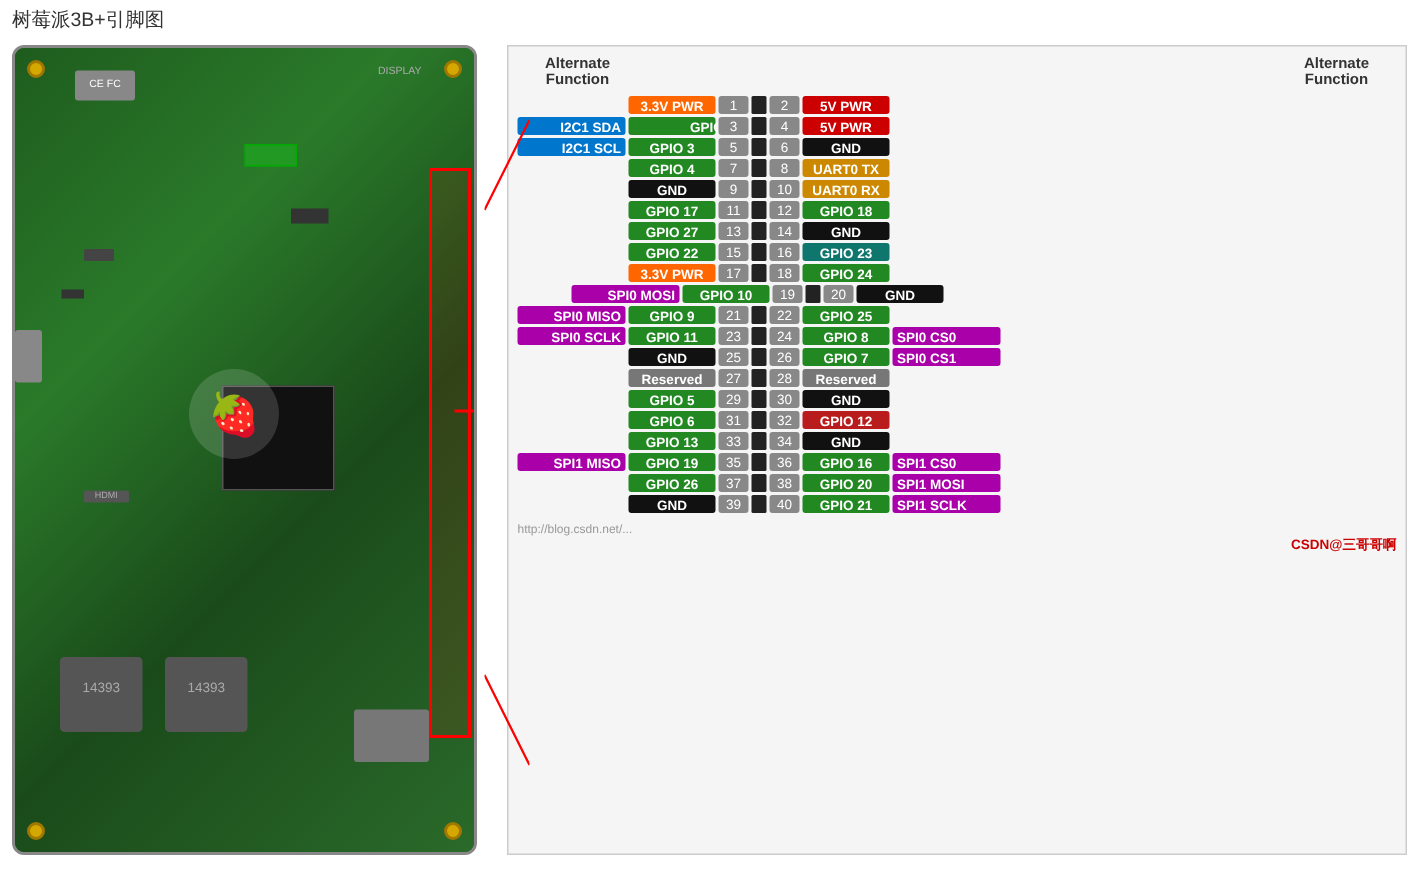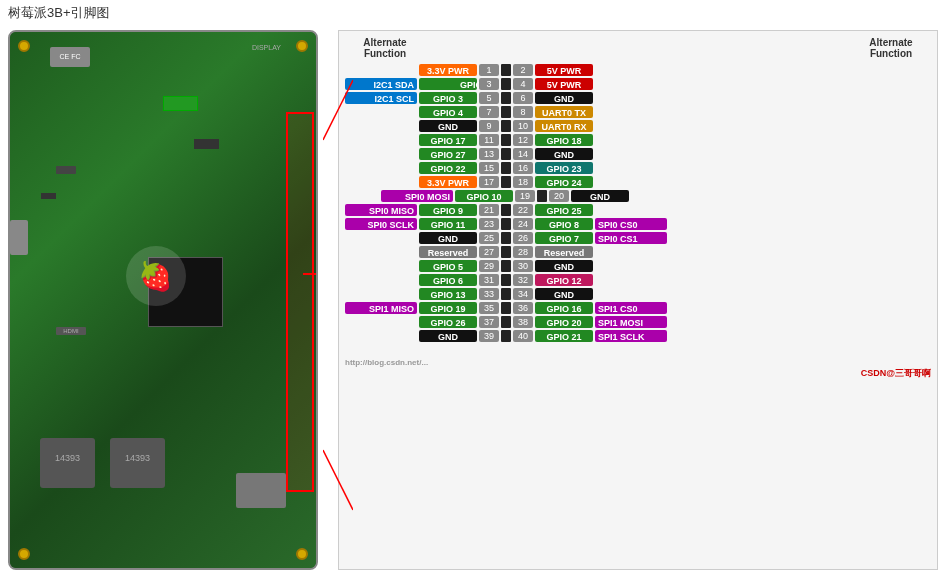--- a/index.html
+++ b/index.html
@@ -425,21 +425,21 @@
           <div class="right-pin">30</div>
           <div class="right-gpio" style="background: rgb(17, 17, 17);">GND</div>
           <div class="right-alt" style="background: transparent;"></div>
         </div>
         <div class="pin-row">
           <div class="left-alt" style="background: transparent;"></div>
           <div class="left-gpio" style="background: rgb(34, 136, 34);">GPIO 6</div>
           <div class="left-pin">31</div>
           <div class="connector-dot"></div>
           <div class="right-pin">32</div>
-          <div class="right-gpio" style="background: #be185d;">GPIO 12</div>
+          <div class="right-gpio" style="background: #b91c1c;">GPIO 12</div>
           <div class="right-alt" style="background: transparent;"></div>
         </div>
         <div class="pin-row">
           <div class="left-alt" style="background: transparent;"></div>
           <div class="left-gpio" style="background: rgb(34, 136, 34);">GPIO 13</div>
           <div class="left-pin">33</div>
           <div class="connector-dot"></div>
           <div class="right-pin">34</div>
           <div class="right-gpio" style="background: rgb(17, 17, 17);">GND</div>
           <div class="right-alt" style="background: transparent;"></div>
@@ -466,16 +466,16 @@
           <div class="left-alt" style="background: transparent;"></div>
           <div class="left-gpio" style="background: rgb(17, 17, 17);">GND</div>
           <div class="left-pin">39</div>
           <div class="connector-dot"></div>
           <div class="right-pin">40</div>
           <div class="right-gpio" style="background: rgb(34, 136, 34);">GPIO 21</div>
           <div class="right-alt" style="background: rgb(170, 0, 170); color: rgb(255, 255, 255);">SPI1 SCLK</div>
         </div>
       </div>
 
-    <div style="font-size:8px; color:#999; margin-top:16px;font-weight:bold;">http://blog.csdn.net/...</div>
+    <div style="font-size:8px; color:#999; margin-top:6px;">http://blog.csdn.net/...</div>
     <div style="font-size:9px; color:#c00; font-weight:bold; text-align:right;">CSDN@三哥哥啊</div>
   </div>
 </div>
 
 </body></html>

